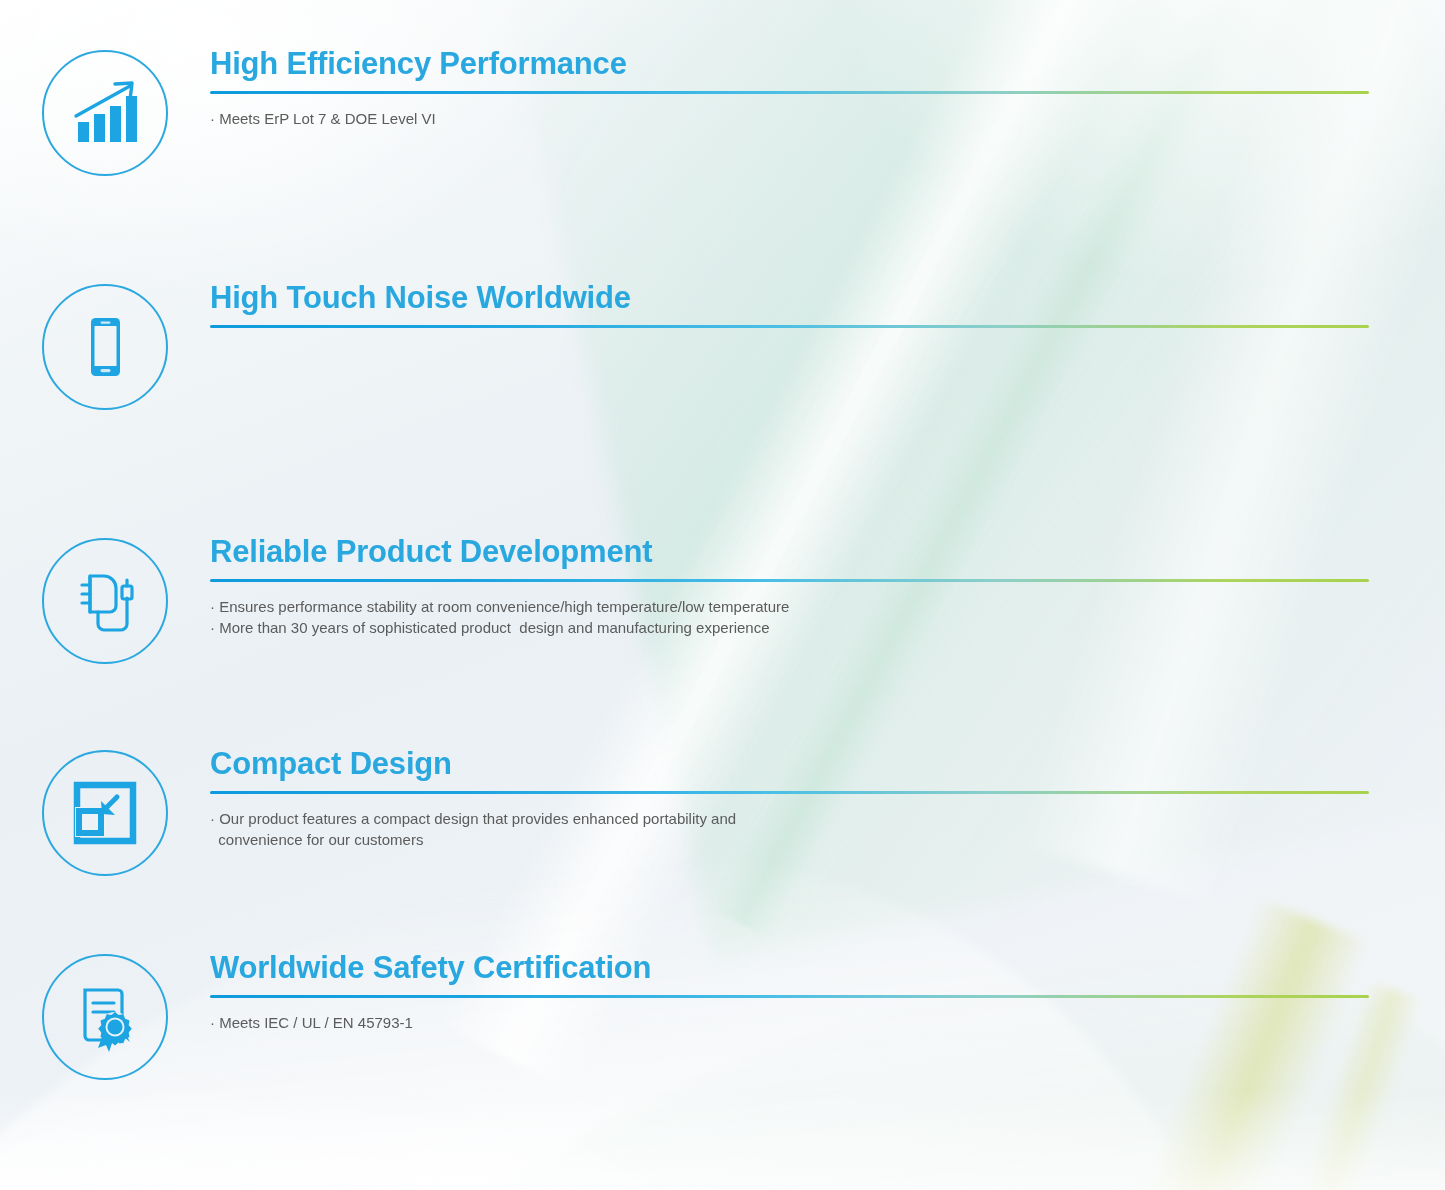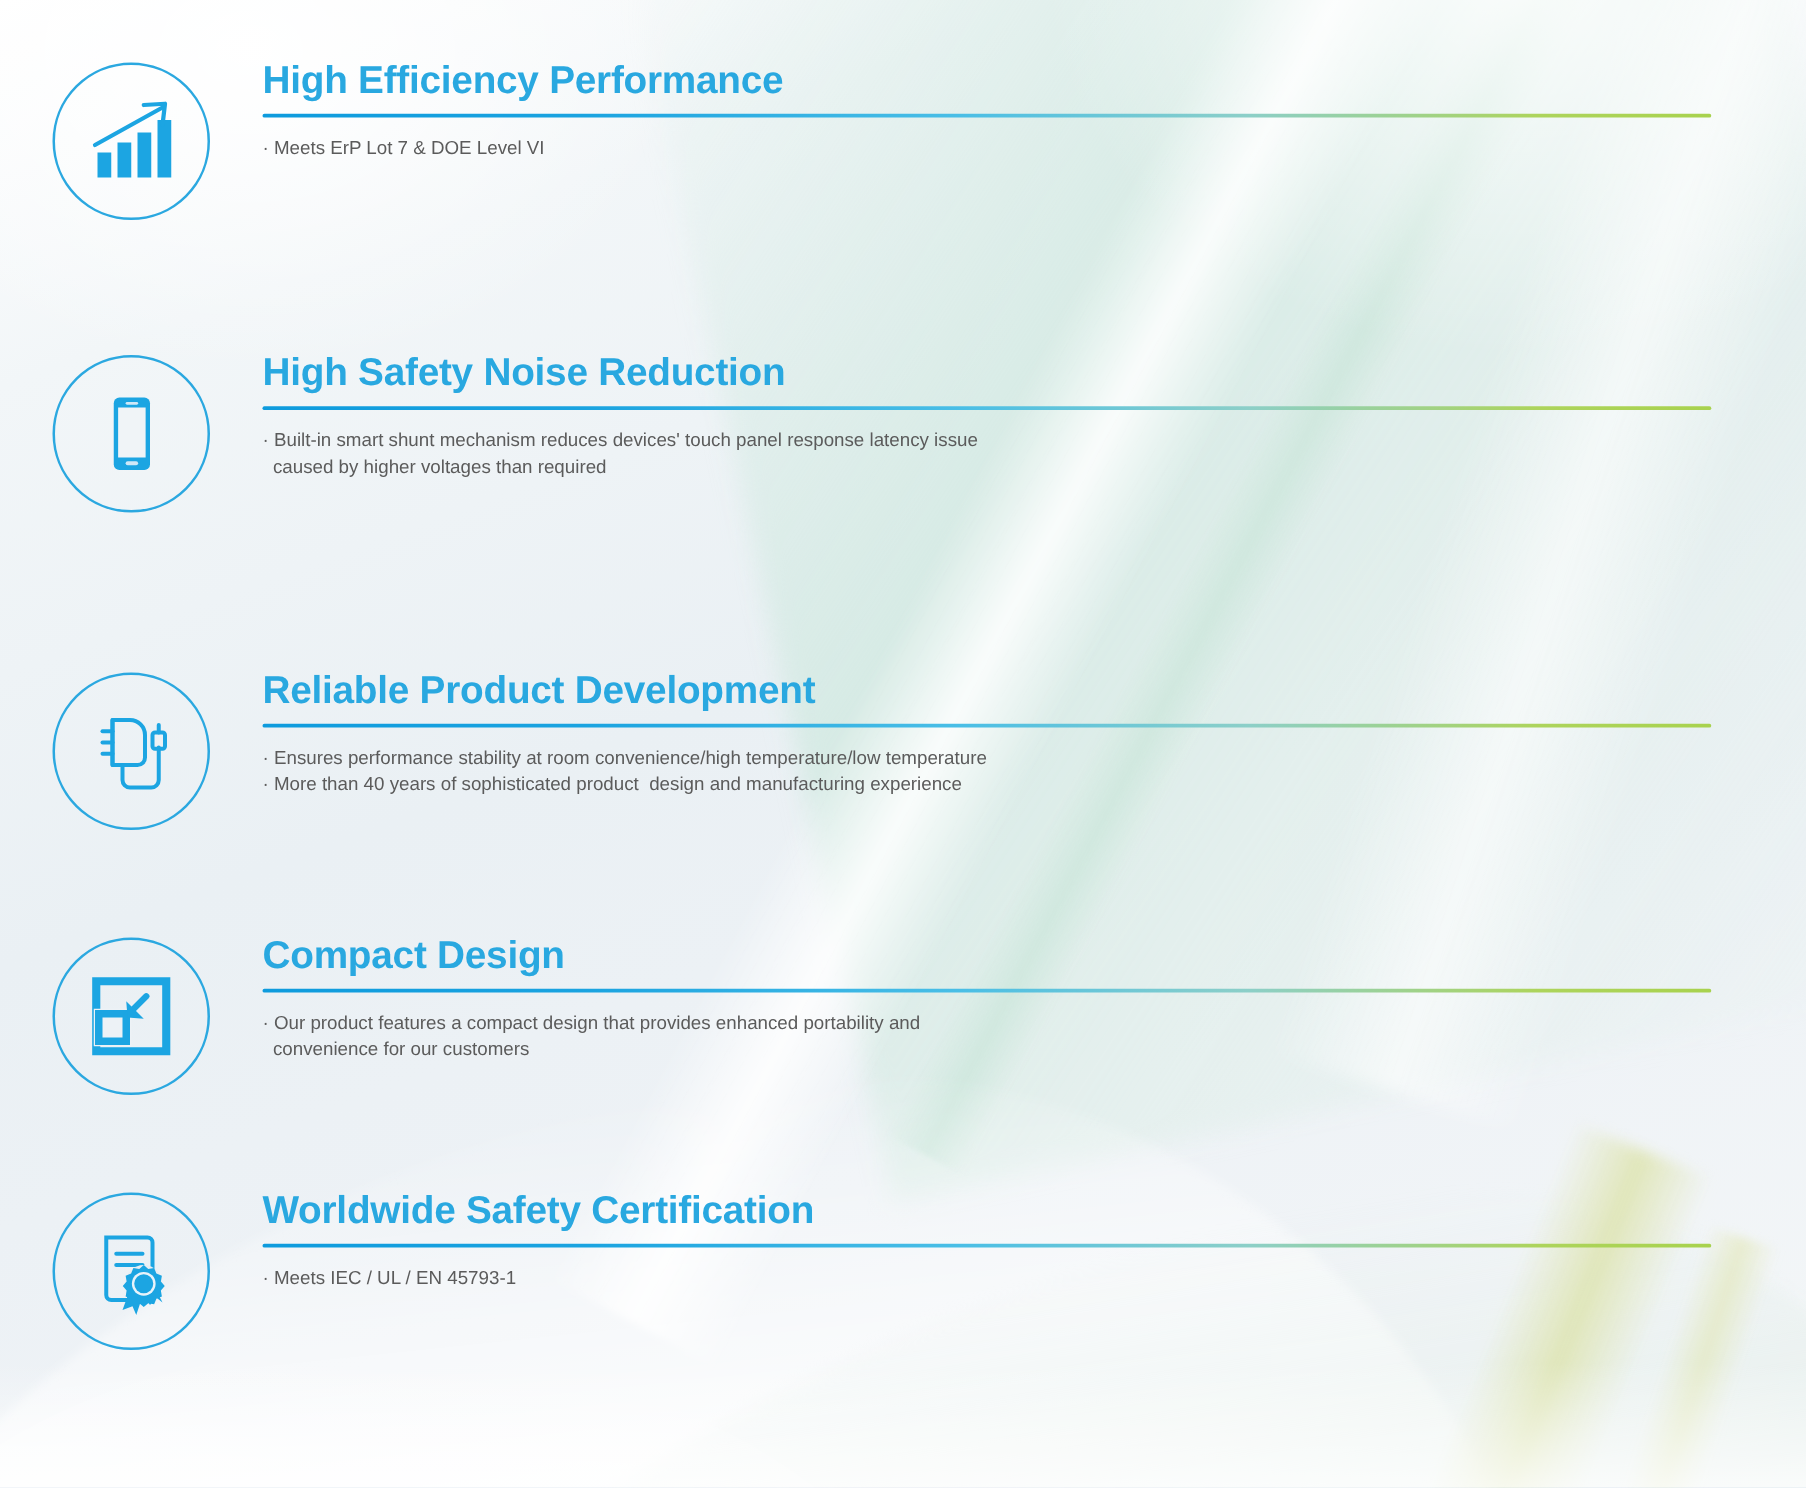--- a/index.html
+++ b/index.html
@@ -219,24 +219,22 @@
         <div class="icon-circle">
           <svg width="74" height="74" viewBox="0 0 74 74" fill="none">
             <rect x="23" y="8" width="29" height="58" rx="4.5" fill="#1CA5E2"></rect>
             <rect x="26.5" y="16" width="22" height="40" fill="#F0F4F7"></rect>
             <rect x="32.5" y="11.5" width="10" height="2.2" rx="1.1" fill="#CFE8F7"></rect>
             <rect x="32.5" y="59" width="10" height="3.2" rx="1.6" fill="#CFE8F7"></rect>
           </svg>
         </div>
       </div>
       <div class="body-col">
-        <div class="feature-title">High Safety Noise Reduction</div>
-        <div class="divider"></div>
-        <div class="bullet-line">· Built-in smart shunt mechanism reduces devices' touch panel response latency issue
-  caused by higher voltages than required</div>
+        <div class="feature-title">High Touch Noise Worldwide</div>
+        <div class="divider"></div>
       </div>
     </div>
 
     <div class="feature" style="top:536px;">
       <div class="icon-wrap">
         <div class="icon-circle">
           <svg width="78" height="78" viewBox="0 0 78 78" fill="none" stroke="#1CA5E2" stroke-width="3.2" stroke-linecap="round" stroke-linejoin="round">
             <path d="M24 14 H38 a12 12 0 0 1 12 12 v18 a6 6 0 0 1 -6 6 H24 Z" fill="none"></path>
             <path d="M24 14 V50"></path>
             <path d="M16 23 H24"></path>
@@ -245,21 +243,21 @@
             <path d="M32 50 V62 a6 6 0 0 0 6 6 H55 a6 6 0 0 0 6 -6 V36"></path>
             <rect x="56" y="24" width="10" height="13" rx="2" fill="none"></rect>
             <path d="M61 18 V24"></path>
           </svg>
         </div>
       </div>
       <div class="body-col">
         <div class="feature-title">Reliable Product Development</div>
         <div class="divider"></div>
         <div class="bullet-line">· Ensures performance stability at room convenience/high temperature/low temperature</div>
-        <div class="bullet-line">· More than 40 years of sophisticated product  design and manufacturing experience</div>
+        <div class="bullet-line">· More than 30 years of sophisticated product  design and manufacturing experience</div>
       </div>
     </div>
 
     <div class="feature" style="top:748px;">
       <div class="icon-wrap">
         <div class="icon-circle">
           <svg width="72" height="72" viewBox="0 0 72 72" fill="none">
             <path d="M8 8 H64 V64 H8 Z" stroke="#1CA5E2" stroke-width="6.5" fill="none"></path>
             <rect x="6" y="30" width="30" height="30" fill="#EDF2F6"></rect>
             <path d="M10 34 H32 V56 H10 Z" stroke="#1CA5E2" stroke-width="6" fill="none"></path>

